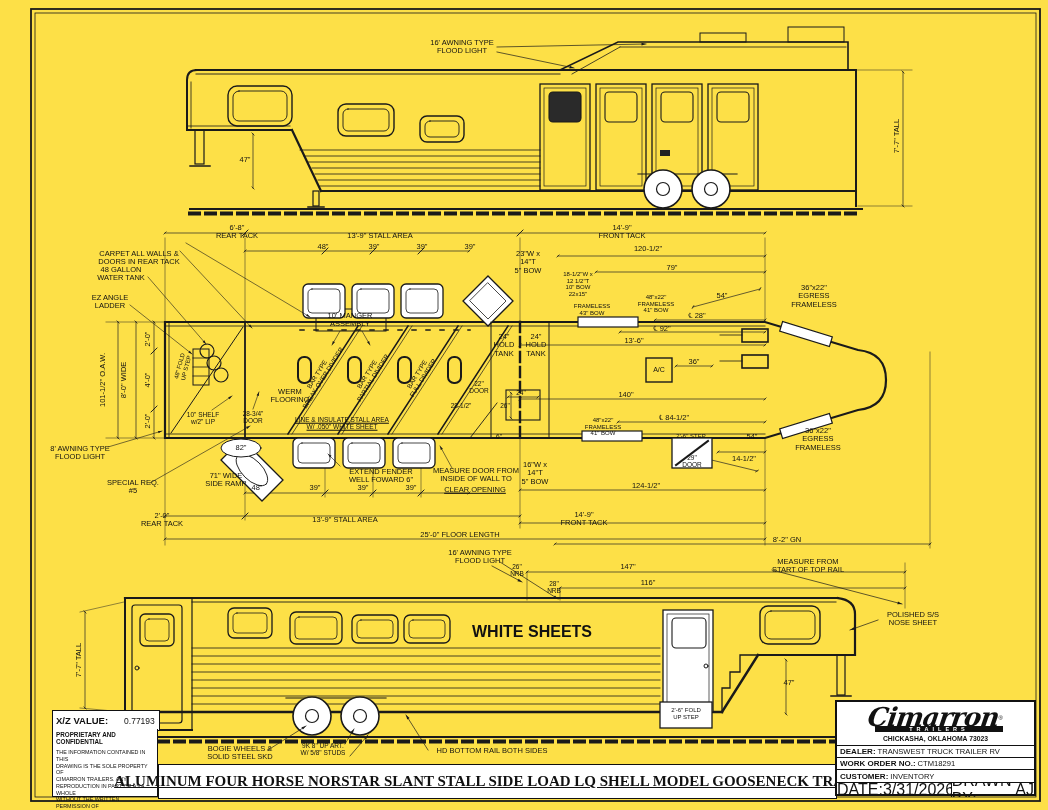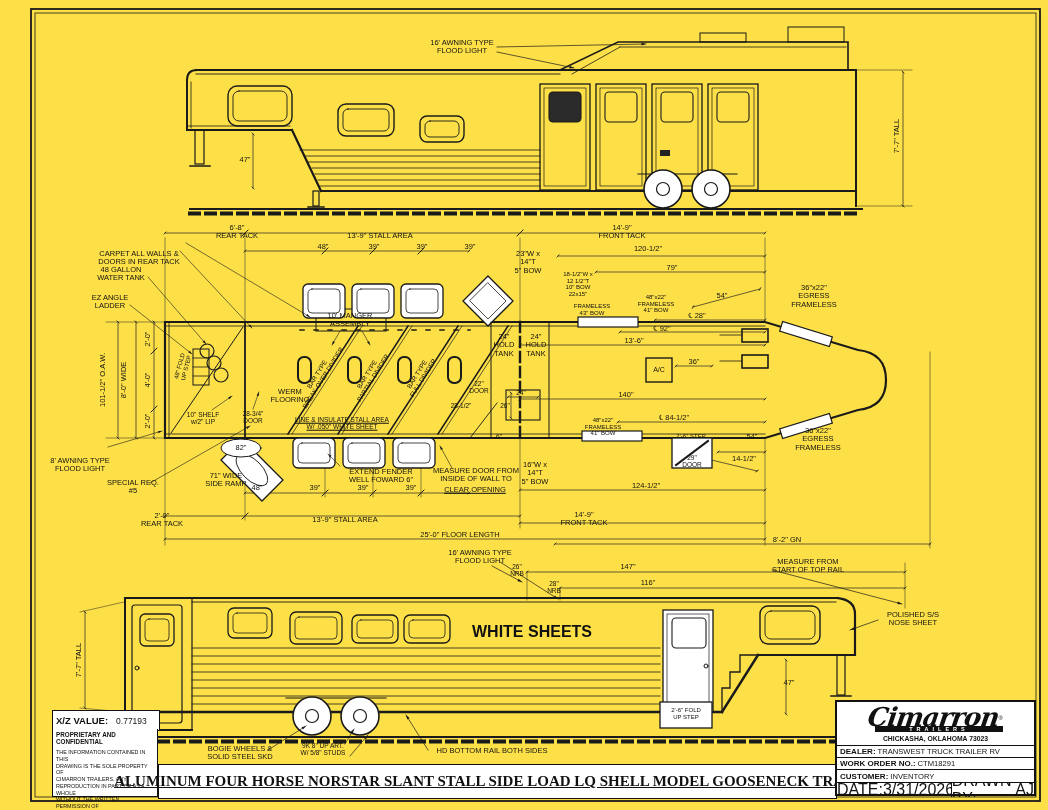--- a/index.html
+++ b/index.html
@@ -6,21 +6,21 @@
   .sheet{position:relative;width:1048px;height:810px;background:#fde047;overflow:hidden;
          font-family:"Liberation Sans",sans-serif;color:#111;}
   svg{position:absolute;left:0;top:0;}
   #annotations{position:absolute;left:0;top:0;width:1048px;height:810px;pointer-events:none;}
   .ann{position:absolute;font-size:7.5px;line-height:1.12;text-align:center;white-space:pre-line;
        color:#111;transform-origin:center;}
   
   .xz-box{position:absolute;left:52px;top:710px;width:106px;height:19px;border:1.6px solid #111;
           display:flex;align-items:center;background:#fff;}
   .xz-label{font-weight:bold;font-size:9.5px;padding-left:3px;}
-  .xz-value{font-size:8.5px;margin-left:8px;}
+  .xz-value{font-size:8.5px;margin-left:16px;}
   .prop-box{position:absolute;left:52px;top:729px;width:106px;height:68px;border:1.4px solid #111;
             border-top:none;background:#fff;padding:2px 3px;box-sizing:border-box;}
   .prop-head{font-weight:bold;font-size:6.3px;letter-spacing:0;}
   .prop-body{font-size:5.4px;line-height:1.25;margin-top:4px;white-space:pre-line;}
   .title-bar{position:absolute;left:158px;top:764px;width:677px;height:33px;border:1.6px solid #111;
              display:flex;align-items:center;justify-content:center;background:#fff;}
   .title-text{font-family:"Liberation Serif",serif;font-weight:bold;font-size:15px;
               text-decoration:underline;white-space:nowrap;letter-spacing:0px;}
   .tblock{position:absolute;left:835px;top:700px;width:201px;height:96px;border:2px solid #111;
           background:#fff;box-sizing:border-box;}
@@ -413,21 +413,21 @@
       <div class="ann" style="left: 420px; top: 376px; font-size: 6.5px; transform: translate(-50%, -50%) rotate(-58deg);">BAR TYPE
 FULL DIVIDER</div>
       <div class="ann" style="left: 290px; top: 396px; transform: translate(-50%, -50%);">WERM
 FLOORING</div>
       <div class="ann" style="left: 342px; top: 423px; font-size: 6.5px; text-decoration: underline; transform: translate(-50%, -50%);">LINE &amp; INSULATE STALL AREA
 W/ .050" WHITE SHEET</div>
       <div class="ann" style="left: 203px; top: 418px; font-size: 6.5px; transform: translate(-50%, -50%);">10" SHELF
 w/2" LIP</div>
       <div class="ann" style="left: 253px; top: 417px; font-size: 6.5px; transform: translate(-50%, -50%);">28-3/4"
 DOOR</div>
-      <div class="ann" style="left: 80px; top: 453px; transform: translate(-50%, -50%); margin-top: 12px;">8' AWNING TYPE
+      <div class="ann" style="left: 80px; top: 453px; transform: translate(-50%, -50%);">8' AWNING TYPE
 FLOOD LIGHT</div>
       <div class="ann" style="left: 133px; top: 487px; transform: translate(-50%, -50%);">SPECIAL REQ.
 #5</div>
       <div class="ann" style="left: 241px; top: 448px; transform: translate(-50%, -50%);">82"</div>
       <div class="ann" style="left: 226px; top: 480px; transform: translate(-50%, -50%);">71" WIDE
 SIDE RAMP</div>
       <div class="ann" style="left: 341px; top: 476px; transform: translate(-50%, -50%); margin-left: 40px;">EXTEND FENDER
 WELL FOWARD 6"</div>
       <div class="ann" style="left: 476px; top: 475px; transform: translate(-50%, -50%);">MEASURE DOOR FROM
 INSIDE OF WALL TO</div>

